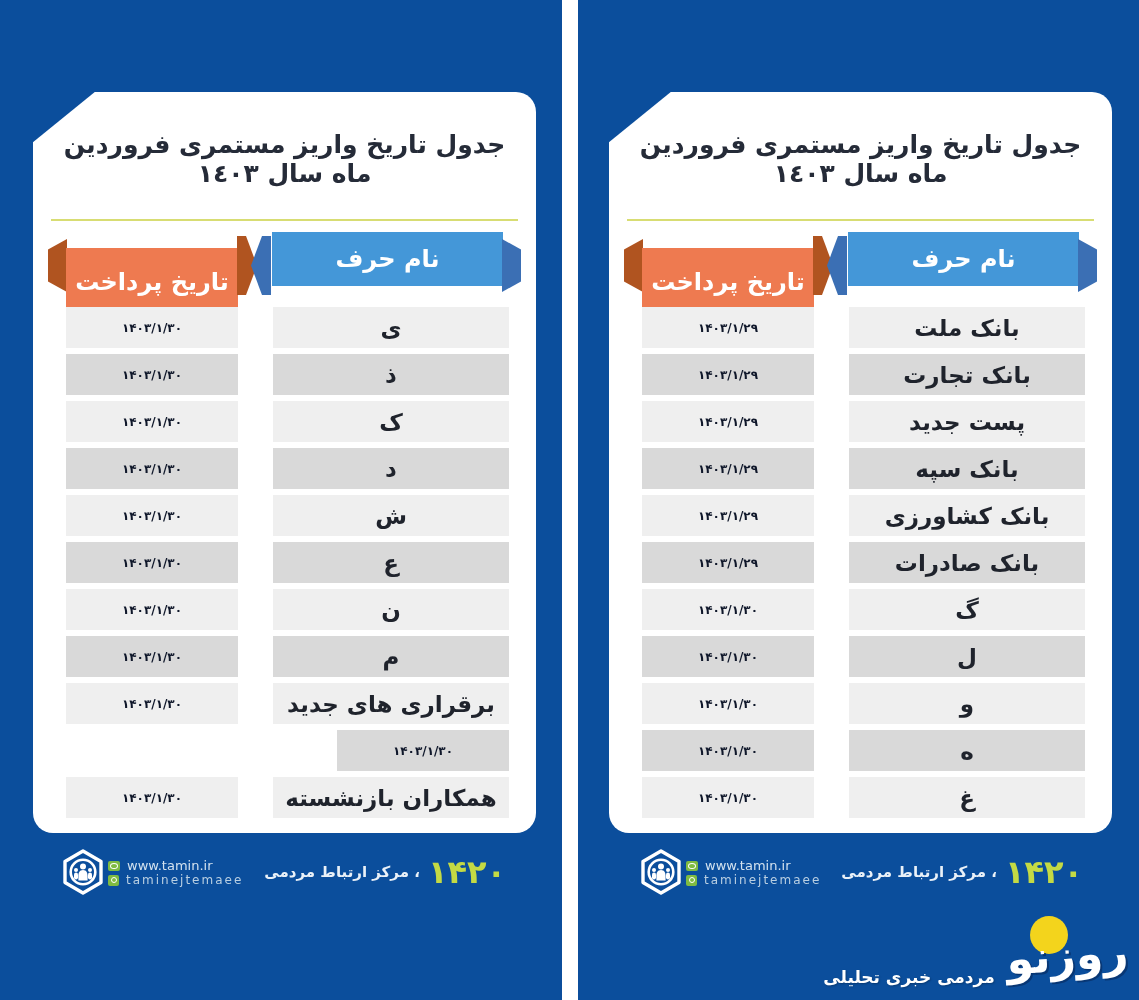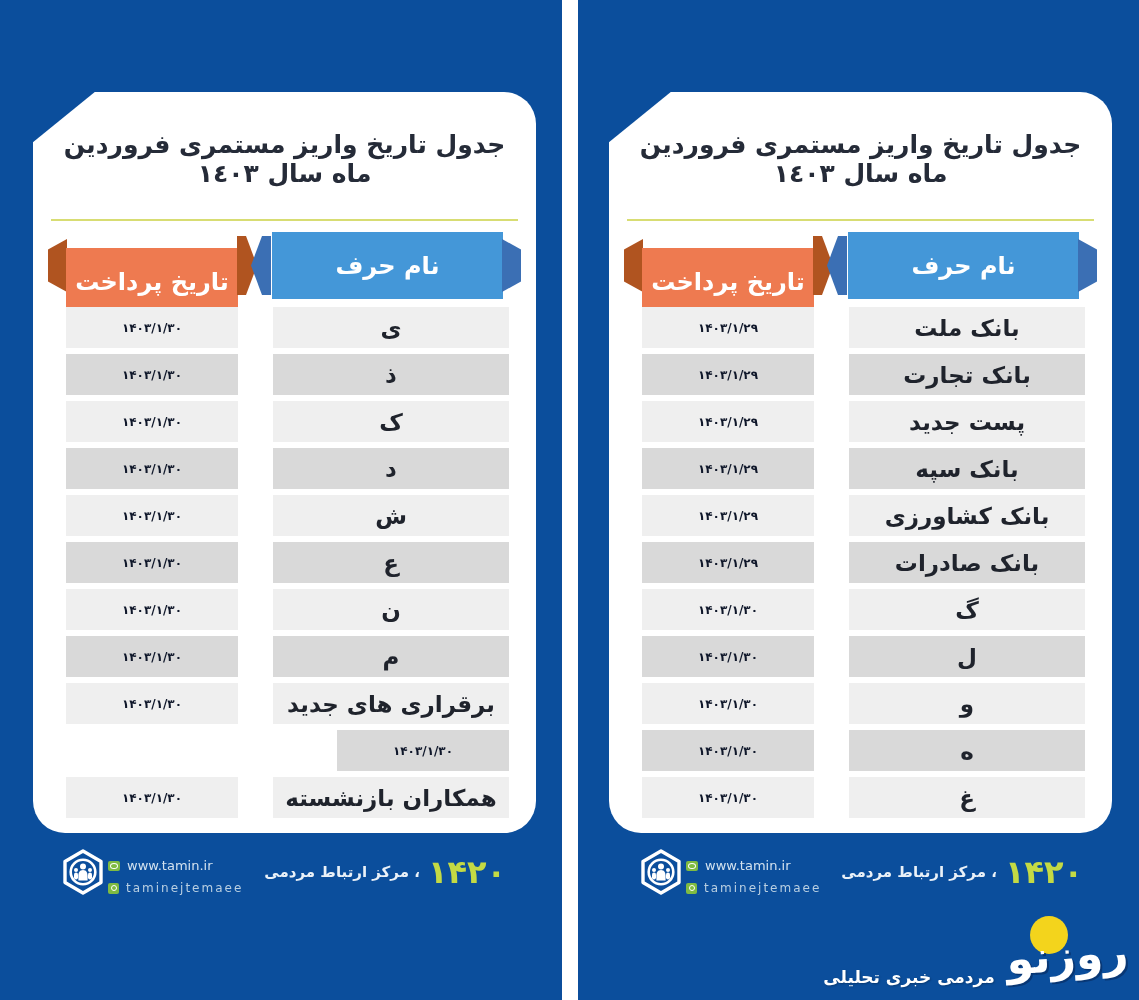--- a/index.html
+++ b/index.html
@@ -16,57 +16,57 @@
     --ink:#22262F;
   }
   *{box-sizing:border-box;margin:0;padding:0}
   body{font-family:"DejaVu Sans",sans-serif;background:#fff}
   .canvas{position:relative;width:1139px;height:1000px;background:#ffffff;overflow:hidden}
 
   .panel{position:absolute;top:0;height:1000px;background:var(--blue)}
   #panel-left{left:0;width:562px}
   #panel-right{left:578px;width:561px}
 
-  .card{position:absolute;top:92px;width:503px;height:741px;background:#fff;border-radius:32px}
+  .card{position:absolute;top:92px;width:503px;height:741px;background:#fff;border-radius:20px}
   #panel-left .card{left:33px}
   #panel-right .card{left:31px}
   .corner-cut{position:absolute;top:-1px;left:-1px;width:64px;height:52px;
     background:var(--blue);clip-path:polygon(0 0,100% 0,0 100%)}
 
   .title{position:absolute;top:38px;left:8px;right:8px;text-align:center;direction:rtl;
     font-size:25px;font-weight:bold;color:#252B38;letter-spacing:-.5px}
 
   .divider{position:absolute;top:127px;left:18px;right:18px;height:2px;background:var(--divider)}
 
   .thead{position:absolute;top:140px;left:0;right:0;height:68px}
   .hdr{position:absolute;display:flex;align-items:center;justify-content:center;
     color:#fff;font-weight:bold;font-size:24px;direction:rtl}
   .date-hdr{left:33px;top:16px;width:172px;height:67px;background:var(--orange)}
-  .name-hdr{left:239px;top:0;width:231px;height:67px;background:var(--hblue)}
+  .name-hdr{left:239px;top:0;width:231px;height:54px;background:var(--hblue)}
   .ribbon{position:absolute}
   .fold-l{left:15px;top:7px;width:19px;height:53px;background:var(--orange-d);
     clip-path:polygon(100% 0,100% 100%,0 80%,0 20%)}
   .arrow-r{left:204px;top:4px;width:20px;height:59px;background:var(--orange-d);
     clip-path:polygon(0 0,45% 0,100% 50%,45% 100%,0 100%)}
   .arrow-l{left:218px;top:4px;width:20px;height:59px;background:var(--hblue-d);
     clip-path:polygon(55% 0,100% 0,100% 100%,55% 100%,0 50%)}
   .fold-r{left:469px;top:7px;width:19px;height:53px;background:var(--hblue-d);
     clip-path:polygon(0 0,0 100%,100% 80%,100% 20%)}
 
   .rows{position:absolute;top:215px;left:33px;right:27px;direction:rtl}
   .row{display:flex;justify-content:space-between;height:41px;margin-bottom:6px}
   .cell{display:flex;align-items:center;justify-content:center}
   .name-cell{width:236px;font-size:23px;font-weight:bold;color:#1F232C}
   .date-cell{width:172px;font-size:12px;font-weight:bold;color:#0f172a;letter-spacing:1px}
   .row.light .cell{background:var(--row-light)}
   .row.dark .cell{background:var(--row-dark)}
 
   .panel-footer{position:absolute;top:846px;left:0;right:0;height:64px}
   .tamin-logo{position:absolute;left:62px;top:3px}
-  .socials{position:absolute;left:108px;top:12px;display:flex;flex-direction:column;gap:8px}
+  .socials{position:absolute;left:108px;top:12px;display:flex;flex-direction:column;gap:0}
   .social-line{display:flex;align-items:center;gap:7px}
   .site-text{font-size:13px;color:#D3E2EF}
   .handle-text{font-size:12px;letter-spacing:2px;color:#B9CFE2}
   .sicon{position:relative;background:var(--green);border-radius:2px;flex:0 0 auto}
   .icon-globe{width:12px;height:10px}
   .icon-globe::after{content:'';position:absolute;inset:2px;border:1px solid #fff;border-radius:50%}
   .icon-instagram{width:11px;height:11px}
   .icon-instagram::after{content:'';position:absolute;inset:2.5px;border:1px solid #fff;border-radius:50%}
 
   .hotline{position:absolute;right:56px;top:10px;display:flex;direction:rtl;align-items:center;gap:8px}

